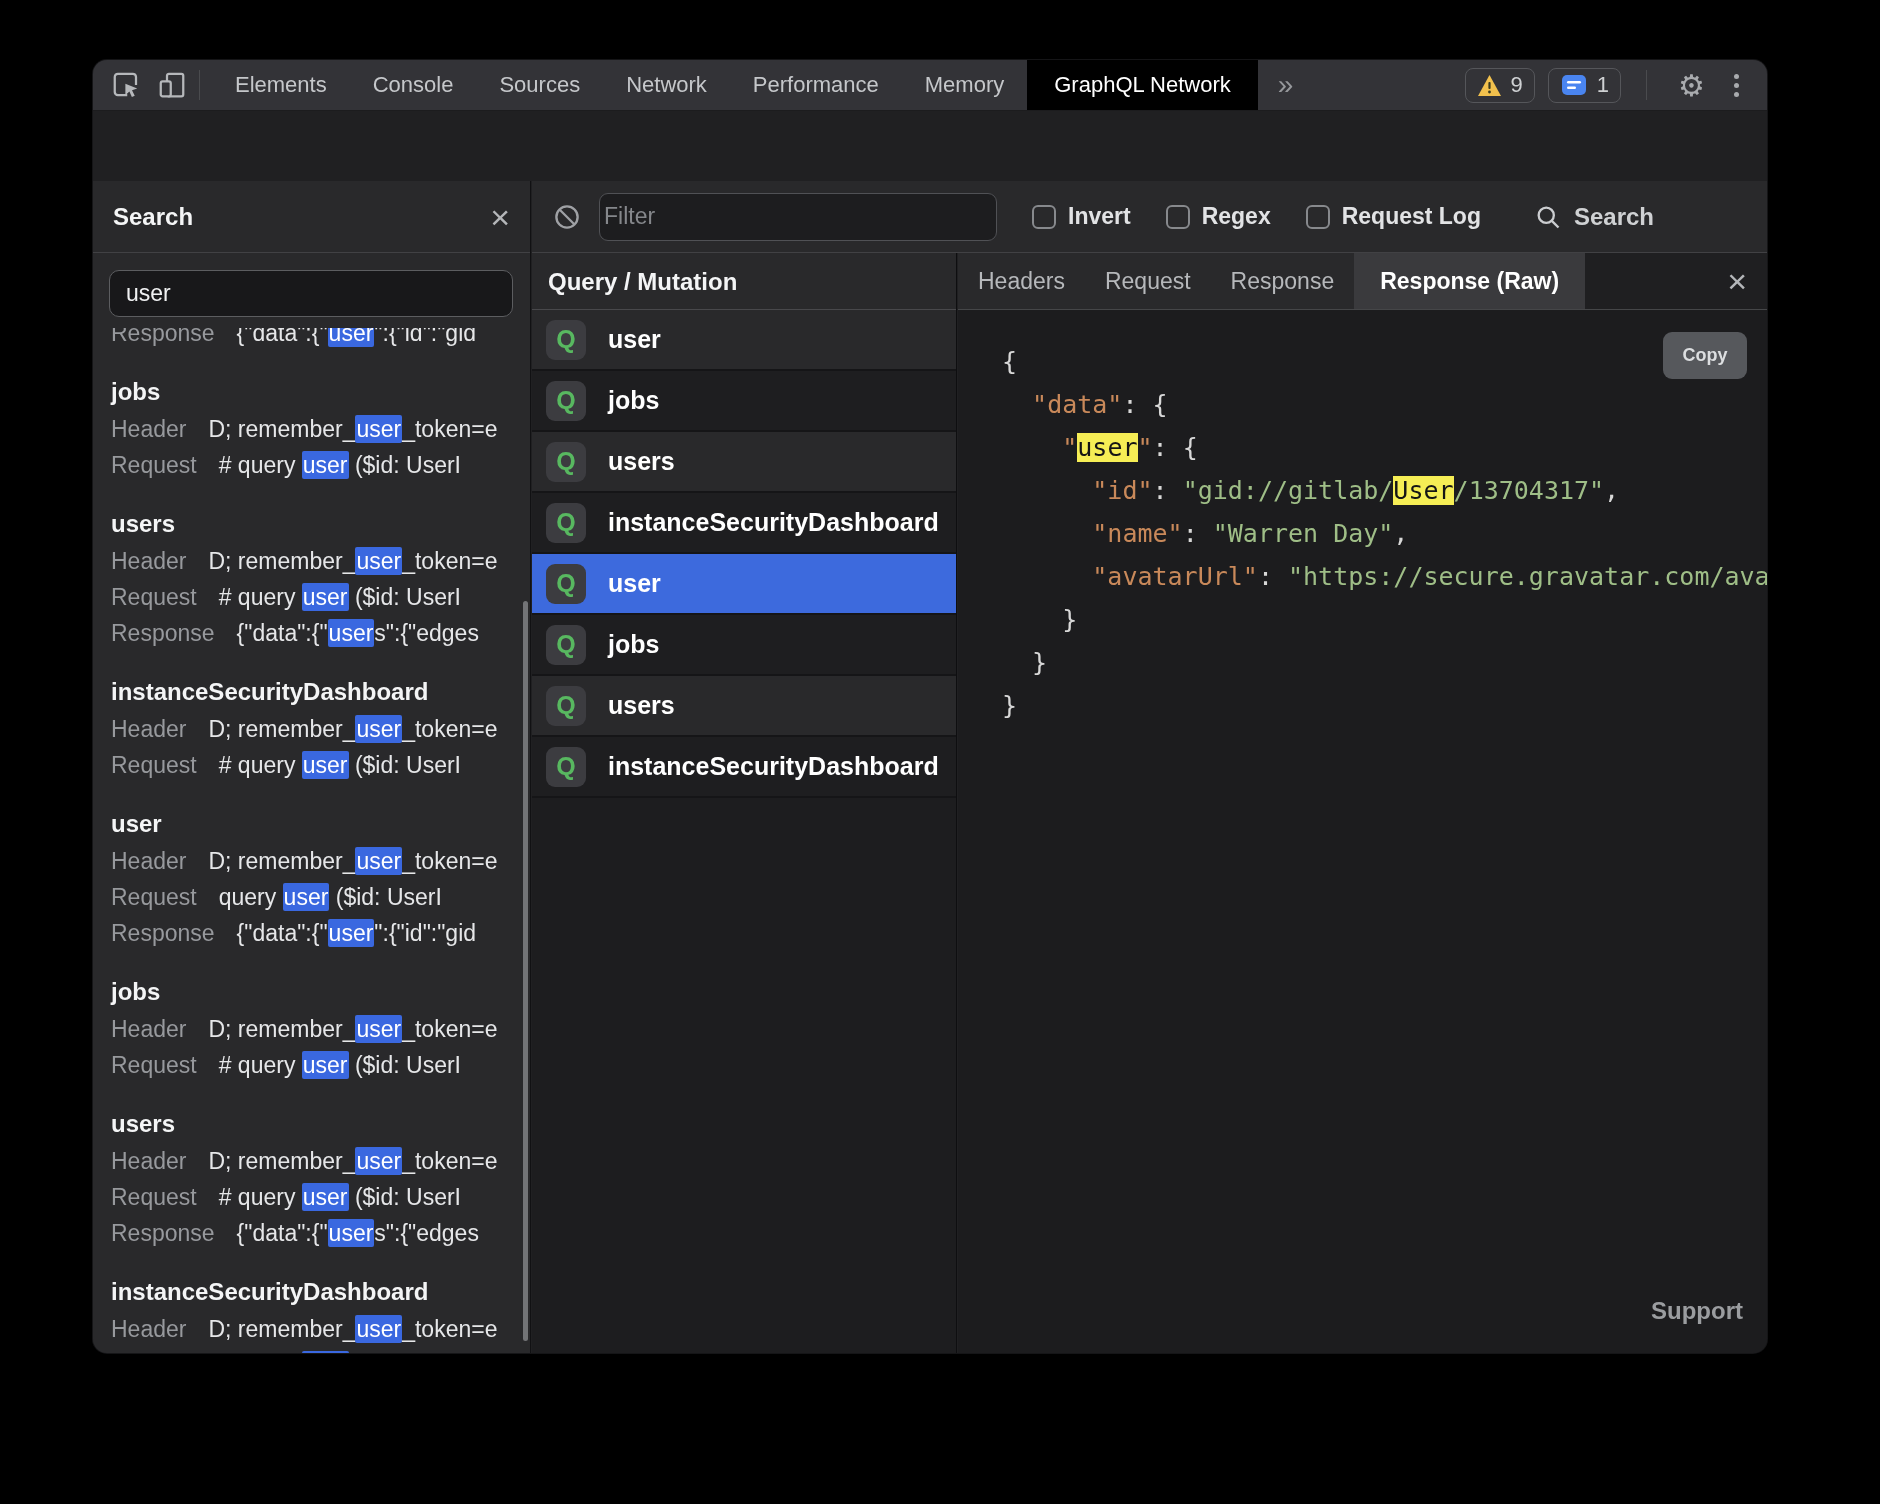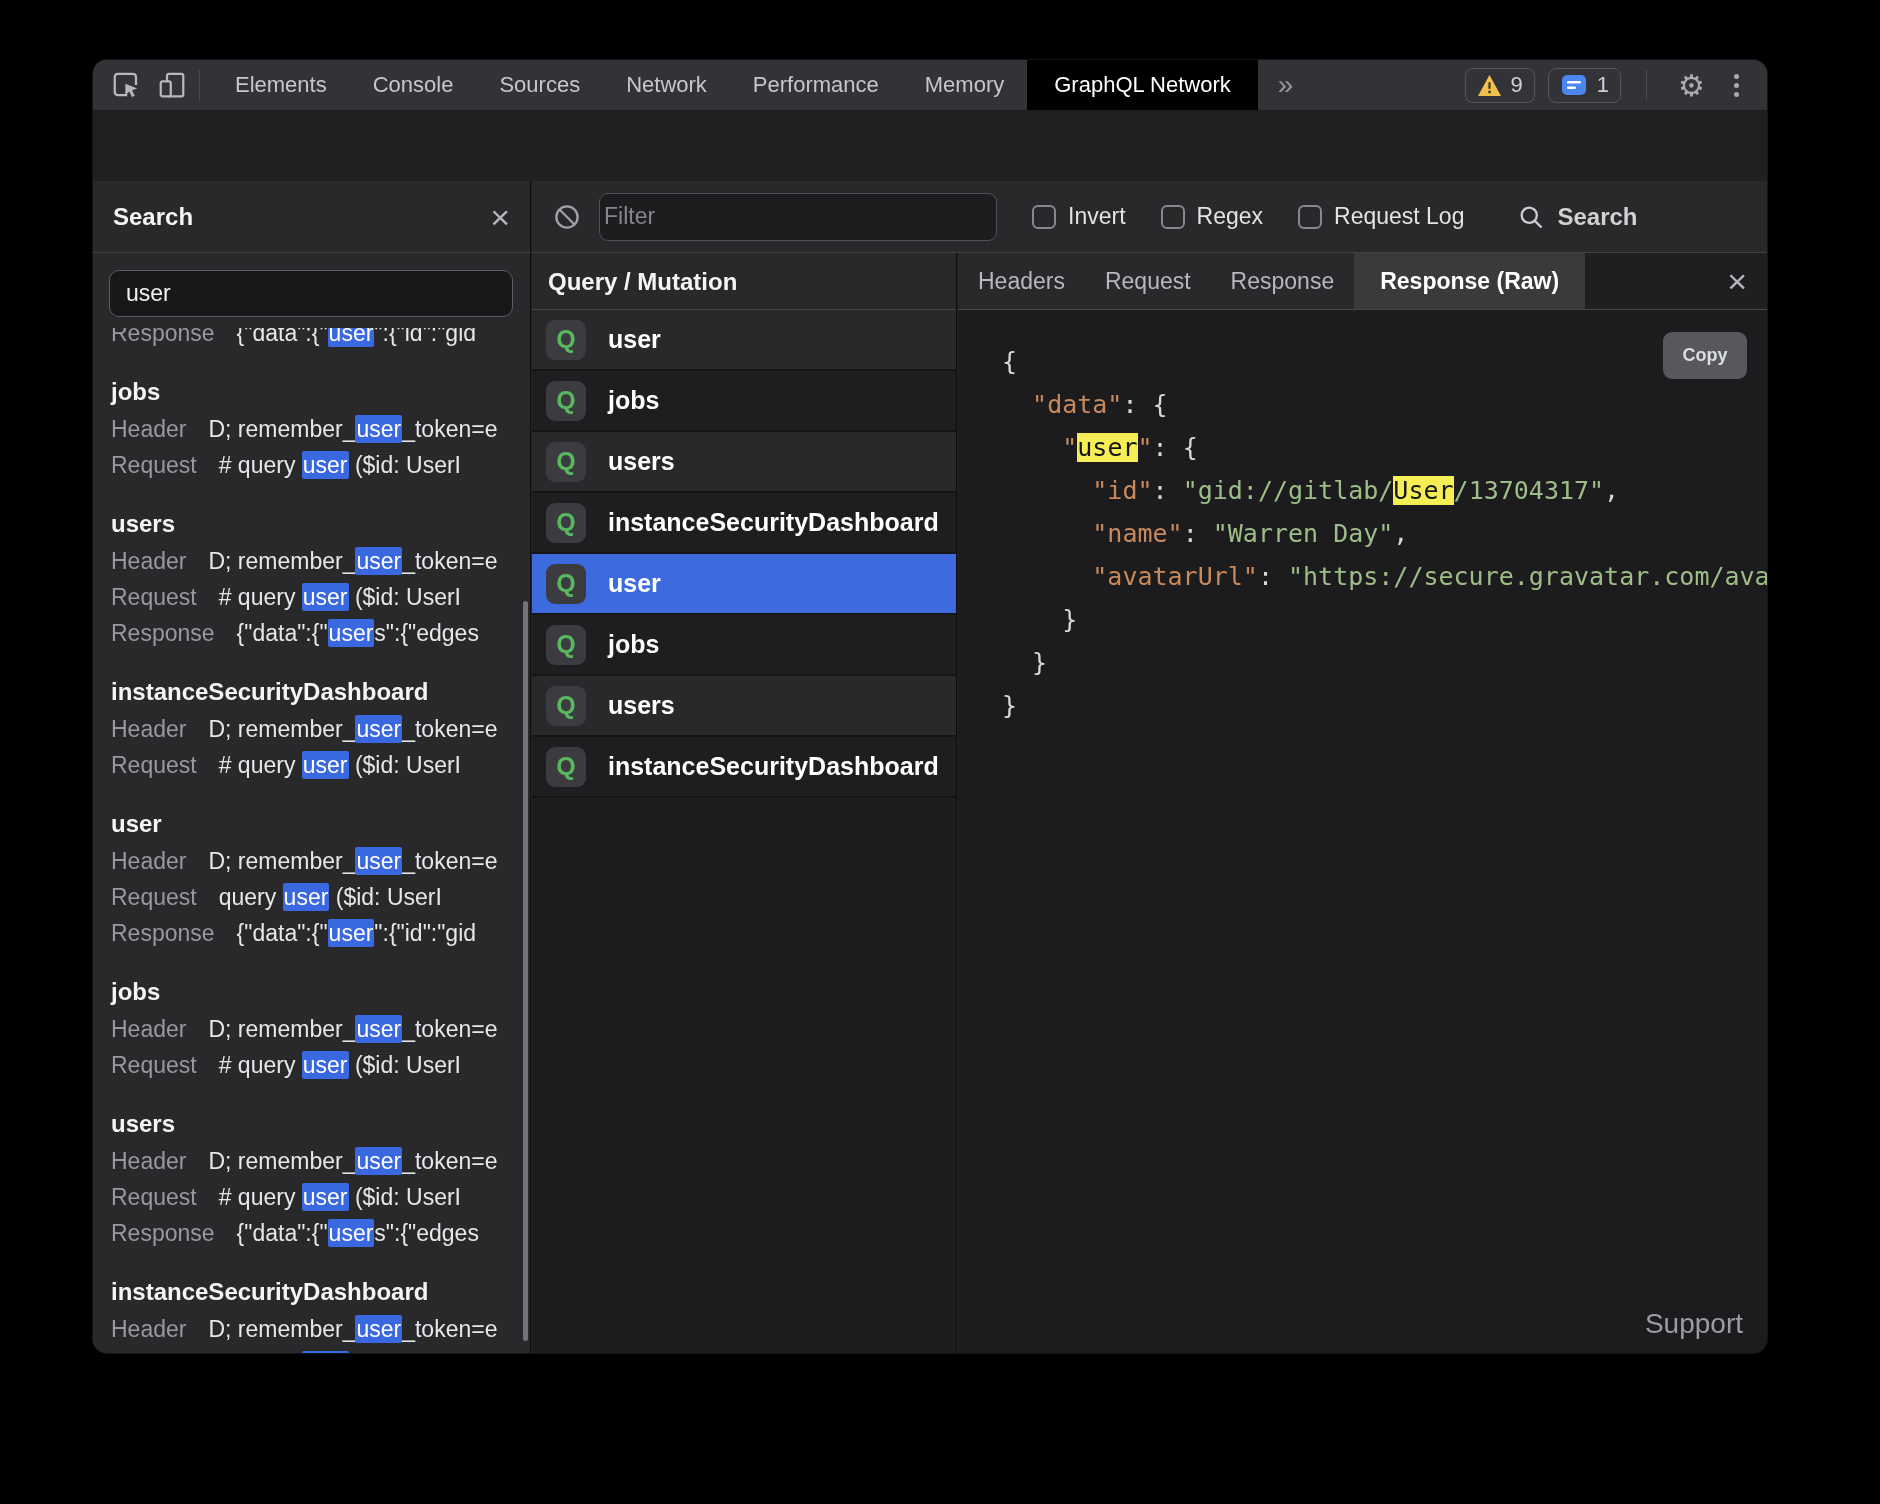--- a/index.html
+++ b/index.html
@@ -52,21 +52,21 @@
   
   .filterbar { position:absolute; left:439px; right:0; top:121px; height:72px; background:#29292b;
     border-bottom:1px solid #414144; display:flex; align-items:center; padding:0 20px; gap:17px; }
   .block-icon { color:#9fa1a5; display:flex; }
   .filter-input { width:398px; height:48px; border-radius:9px; border:1px solid #505155;
     background:#1d1d1f; color:#e8e9ea; font-size:23px; padding:0 4px;
     font-family:"Liberation Sans", sans-serif; outline:none; }
   .filter-input::placeholder { color:#85878b; }
   .cb-item { display:flex; align-items:center; gap:12px; margin-left:18px; }
   .cb { width:24px; height:24px; border:2px solid #87898d; border-radius:6px; background:transparent; }
-  .cb-label { font-size:23px; font-weight:400; color:#e2e3e5; }
+  .cb-label { font-size:23px; font-weight:700; color:#e2e3e5; }
   .fb-search { display:flex; align-items:center; gap:12px; margin-left:36px; color:#cbcdd0; }
   .fb-search .lbl { font-size:24px; font-weight:bold; color:#cfd1d3; }
 
   
   .qpanel { position:absolute; left:439px; top:193px; width:425px; bottom:0; background:#1d1d1f;
     border-right:1px solid #0e0e10; }
   .qhead { height:57px; line-height:57px; padding-left:16px; background:#29292b;
     border-bottom:1px solid #48484b; color:#f4f5f6; font-size:24px; font-weight:bold; }
   .q-row { height:61px; display:flex; align-items:center; border-bottom:2px solid #151517; background:#29292b; }
   .q-row:nth-child(even) { background:#1e1e20; }
@@ -82,21 +82,21 @@
   .r-tab.active { background:#3a3a3d; color:#fff; font-weight:bold; padding:12px 26px; }
   .r-fill { flex:1; background:#1f1f21; display:flex; align-items:center; justify-content:flex-end; padding-right:20px; }
   .json-area { position:relative; padding:30px 0 0 44px; }
   .copy-btn { position:absolute; top:22px; right:20px; width:84px; height:47px; border-radius:9px;
     background:#56585c; color:#dcdee0; font-size:18px; font-weight:600; border:none;
     display:flex; align-items:center; justify-content:center; font-family:"Liberation Sans", sans-serif; }
   .json-pre { font-family:"DejaVu Sans Mono", monospace; font-size:25px; line-height:43px;
     white-space:pre; overflow:hidden; }
   .seg-p { color:#d8d8d8; } .seg-k { color:#c9895a; } .seg-v { color:#9fbe87; }
   .seg-hl { background:#f6ee55; color:#151515; }
-  .support { position:absolute; right:24px; bottom:13px; font-size:28px; font-weight:normal; color:#9b9da0; }
+  .support { position:absolute; right:24px; bottom:28px; font-size:24px; font-weight:bold; color:#9b9da0; }
 
   svg { display:block; }
 </style>
 </head>
 <body>
 
 <div id="win">
 
 
   <div class="toolbar">

